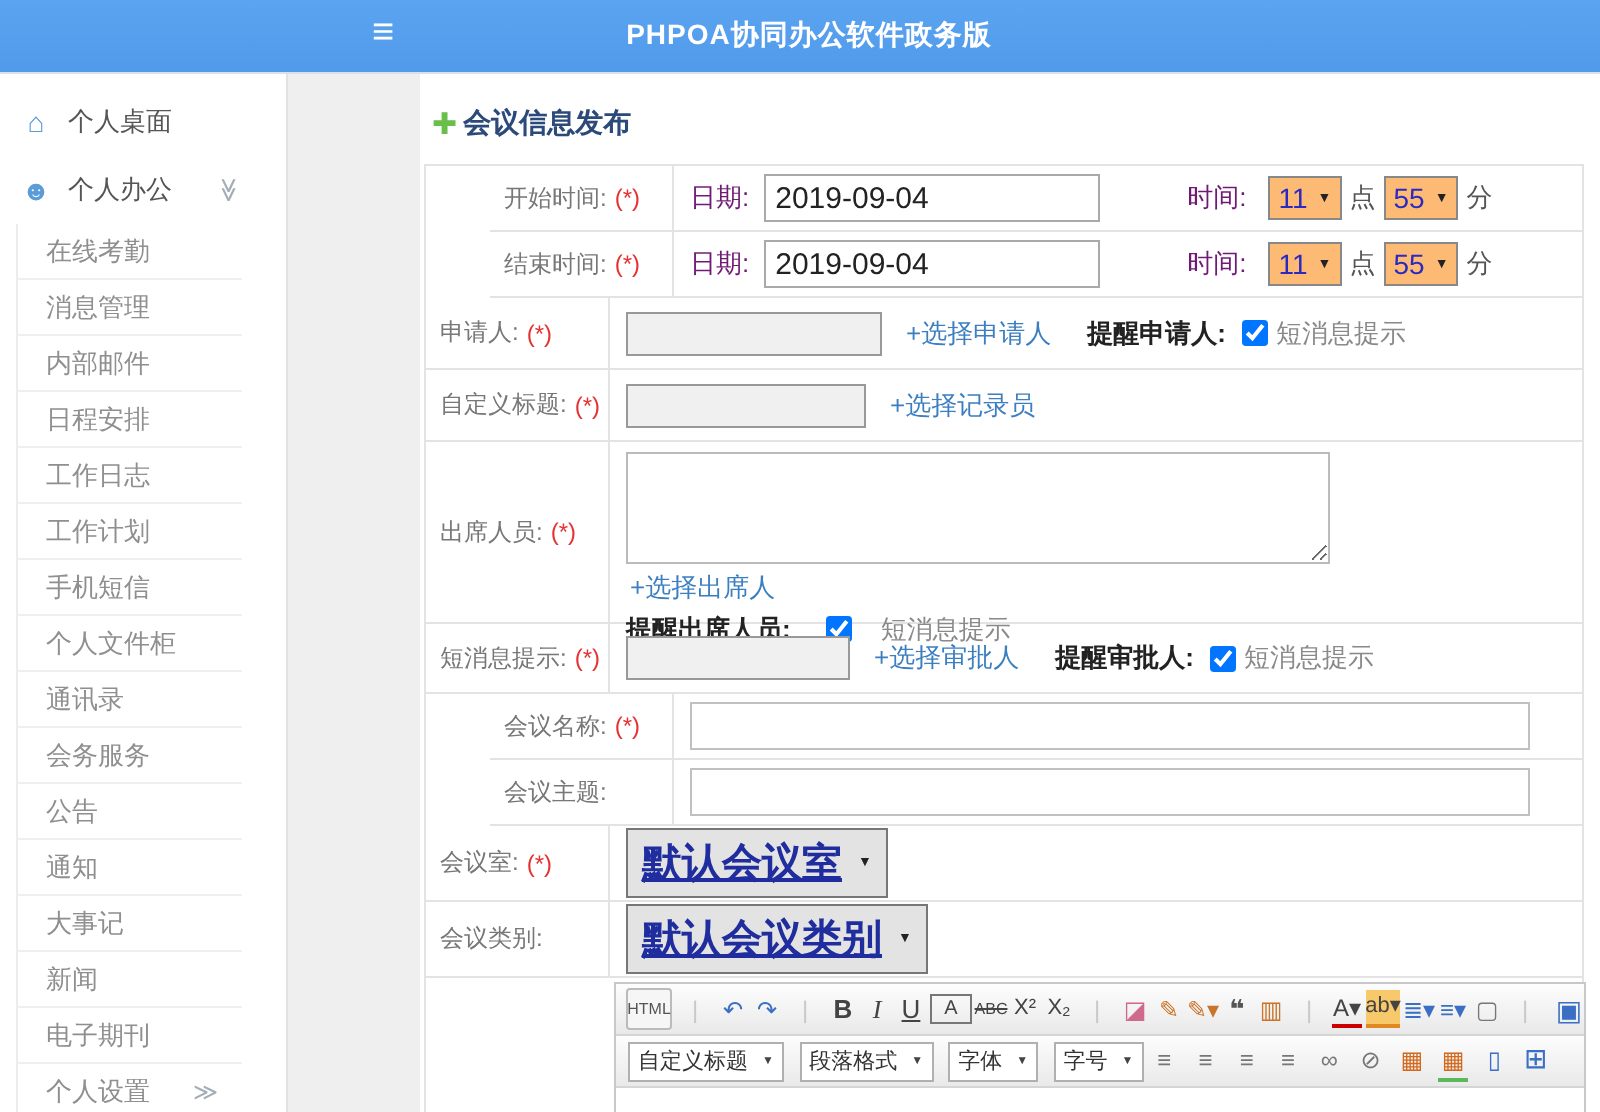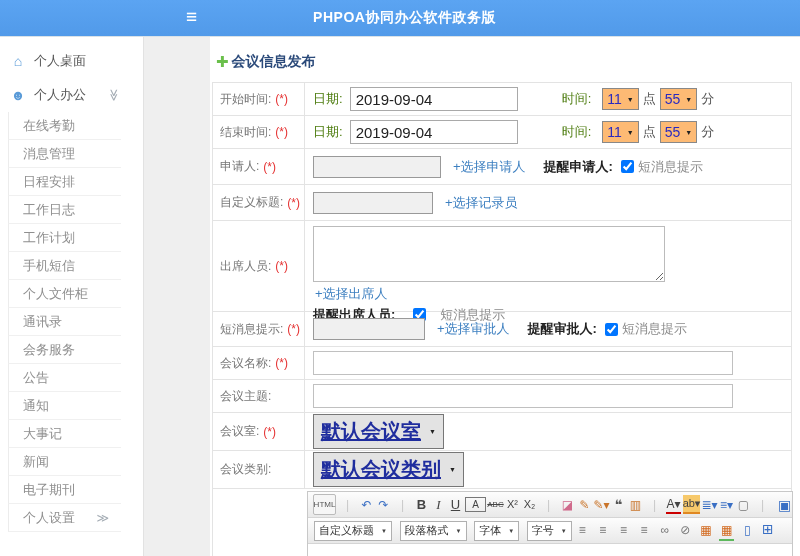--- a/index.html
+++ b/index.html
@@ -46,25 +46,25 @@
   
   .form{margin-left:2px;width:578px;border:1px solid #e3e3e3;border-bottom:none;background:#fff;}
   .frow{display:flex;border-bottom:1px solid #e3e3e3;}
   .flabel{
     width:84px;flex:0 0 84px;padding-left:7px;display:flex;align-items:center;
     color:#777;font-size:12px;border-right:1px solid #e3e3e3;white-space:nowrap;overflow:hidden;
   }
   .req{color:#e53333;margin-left:4px;}
   .fvalue{flex:1;display:flex;align-items:center;padding-left:8px;min-width:0;}
   .fvalue>*{flex-shrink:0;}
-  .h32{height:32px;}.h35{height:35px;}.h34{height:34px;}.h90{height:90px;}.h37{height:37px;}
+  .h32{height:32px;margin-left:32px;}.h35{height:35px;}.h34{height:34px;}.h90{height:90px;}.h37{height:37px;}
   .frow-editor{height:160px;align-items:flex-start;}
   .frow-editor .fvalue{padding:2px 0 0 2px;align-items:flex-start;}
 
-  .sublabel{color:#4d7c0f;font-size:13px;margin-right:7px;}
+  .sublabel{color:#701a75;font-size:13px;margin-right:7px;}
   .tl{margin-left:44px;}
   .dateinput{
     width:168px;height:24px;border:1px solid #a9a9a9;font-size:15px;color:#222;
     padding:0 5px;font-family:inherit;background:#fff;box-sizing:border-box;
   }
   .timesel{
     display:inline-flex;align-items:center;background:#fdba74;border:1px solid #888;
     height:20px;padding:0 4px;color:#2a2ac0;font-size:14px;margin:0 4px;cursor:pointer;
   }
   .sarr{font-size:7px;color:#222;margin-left:5px;}
@@ -160,20 +160,25 @@
           <span class="s-label">在线考勤</span>
 
         </div>
 
         <div class="s-item sub">
 
           <span class="s-label">消息管理</span>
 
         </div>
 
+        <div class="s-item sub">
+
+          <span class="s-label">内部邮件</span>
+
+        </div>
 
         <div class="s-item sub">
 
           <span class="s-label">日程安排</span>
 
         </div>
 
         <div class="s-item sub">
 
           <span class="s-label">工作日志</span>

